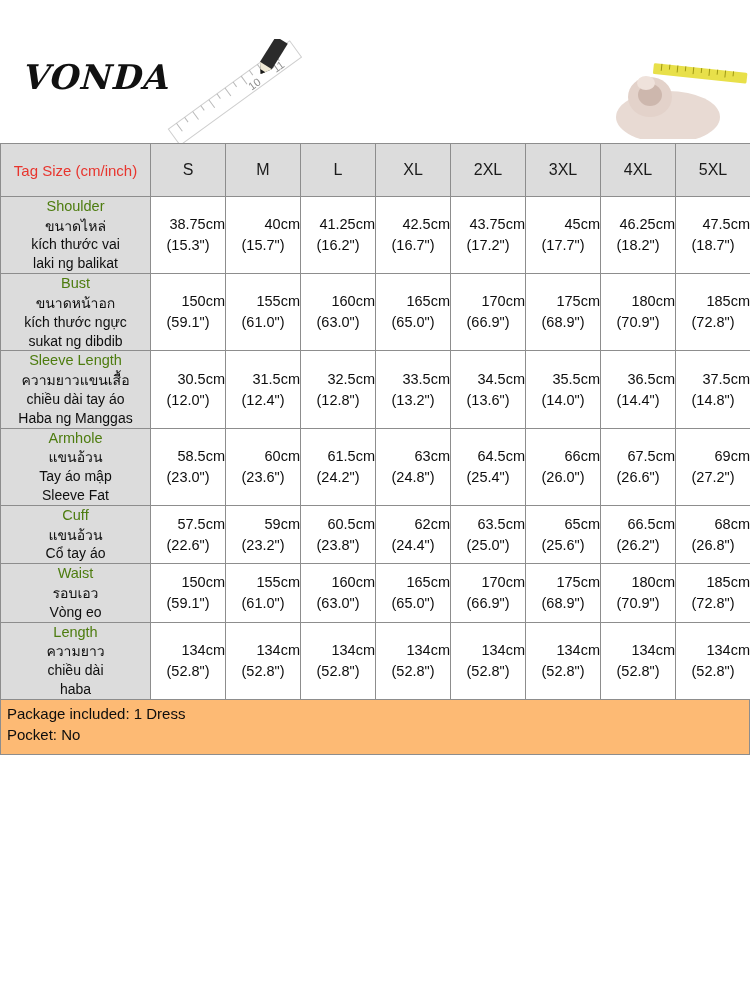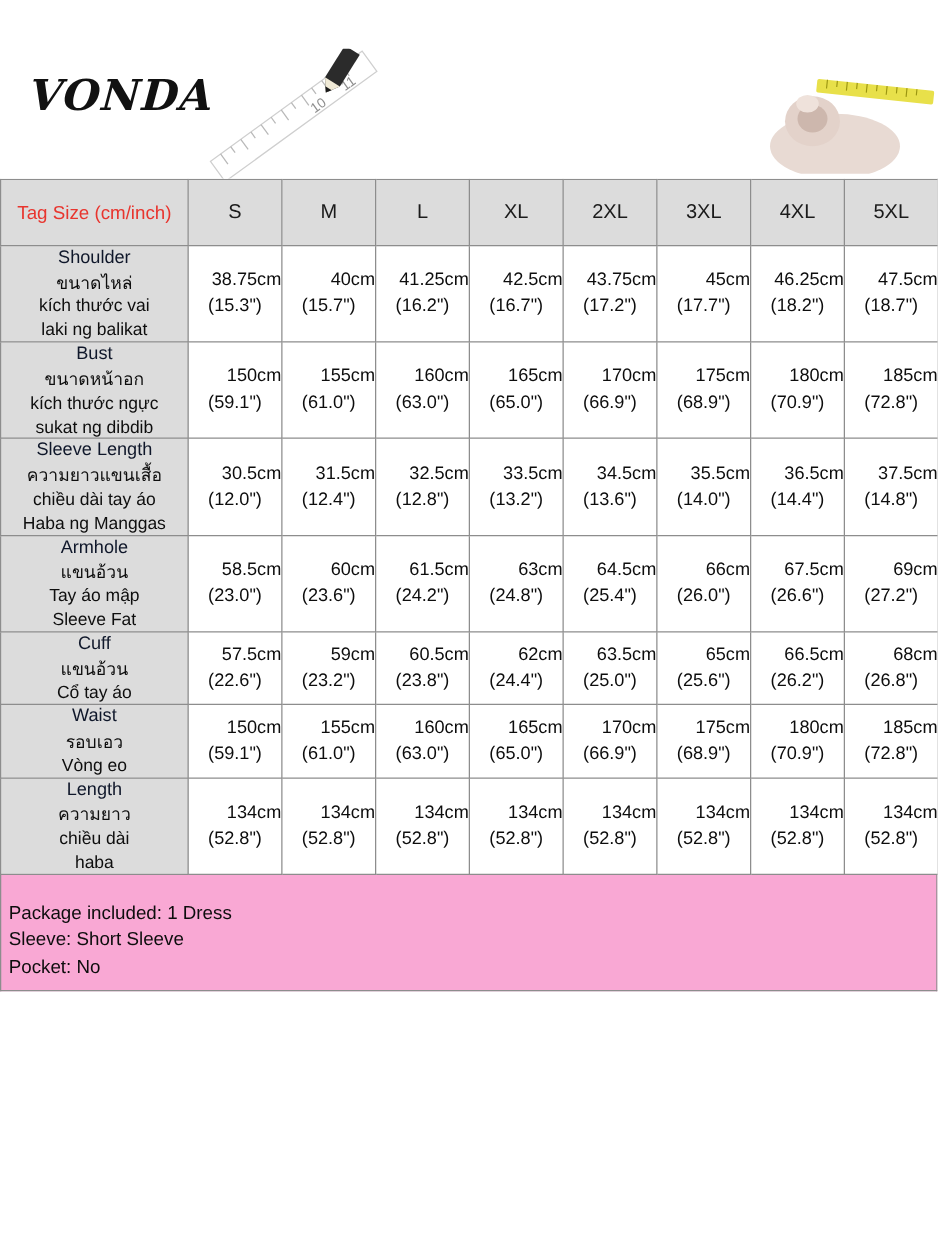--- a/index.html
+++ b/index.html
@@ -100,44 +100,44 @@
   thead th.hdr-size {
     color: #1b1b1b;
   }
 
   td.row-label {
     background: #dcdcdc;
     padding: 5px 2px 6px 2px;
     line-height: 1.35;
   }
   .lbl-en {
-    color: #0f172a;
+    color: #4d7c0f;
     font-size: 14.5px;
     display: block;
   }
   .lbl-x {
     color: #0e0e0e;
     font-size: 14px;
     display: block;
   }
   td.val {
     background: #ffffff;
     font-size: 14.5px;
     line-height: 1.45;
     color: #0d0d0d;
   }
   .v-cm { display: block; text-align: right; }
   .v-in { display: block; }
 
   
   .footer {
-    background: #f9a8d4;
+    background: #fdba74;
     border: 1px solid #8d8d8d;
     border-top: none;
-    padding: 20px 0 8px 6px;
+    padding: 3px 0 8px 6px;
   }
   .footer-line {
     font-size: 15px;
     line-height: 21.5px;
     color: #0d0d0d;
     white-space: nowrap;
   }
 </style>
 </head>
 <body>
@@ -500,17 +500,16 @@
           <td class="val">
             <span class="v-cm">134cm</span>
             <span class="v-in">(52.8")</span>
           </td>
         </tr>
       </tbody>
   </table>
 
   <div class="footer">
     <div class="footer-line">Package included: 1 Dress</div>
-    <div class="footer-line">Sleeve: Short Sleeve</div>
     <div class="footer-line">Pocket: No</div>
   </div>
 
 </div>
 
 </body></html>

